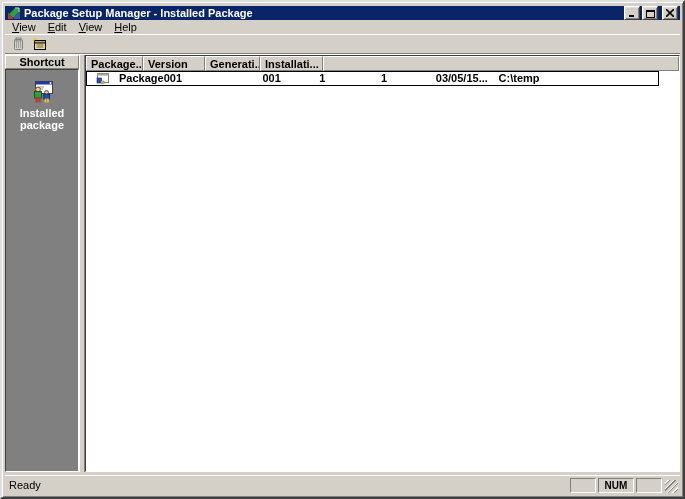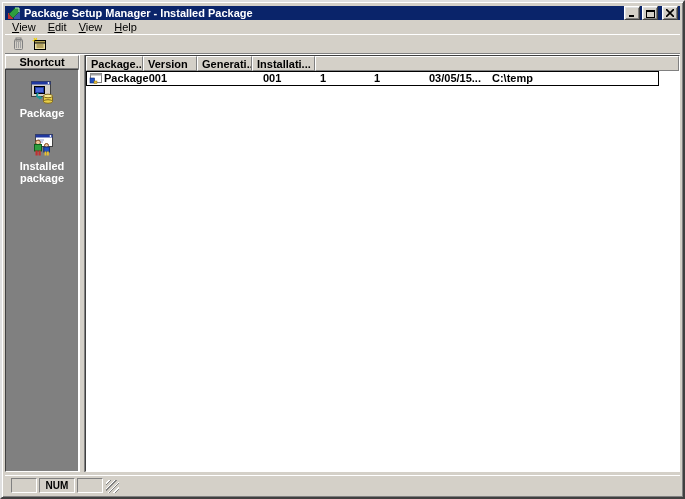--- a/index.html
+++ b/index.html
@@ -67,30 +67,30 @@
     flex:1 1 auto; background:#fff; overflow:hidden;
     border:1px solid; border-color:#404040 #fff #fff #404040;
     display:flex; flex-direction:column;
   }
   .lv-header { display:flex; flex:0 0 auto; height:15px; }
   .lv-h {
     background:#d4d0c8; font-weight:bold; height:15px;
     border:1px solid; border-color:#fff #808080 #808080 #fff;
     display:flex; align-items:center; padding:0 4px; white-space:nowrap; overflow:hidden;
   }
-  .c0{width:172px}.c1{width:57px}.c2{width:54px}.c3{width:55px}.c4{width:63px}.c5{width:164px}
+  .c0{width:172px}.c1{width:57px}.c2{width:62px}.c3{width:55px}.c4{width:63px}.c5{width:164px}
   .lv-h.filler { flex:1 1 auto; }
   .sort-arrow { width:9px; height:8px; margin-right:9px; flex:0 0 auto; }
 
   .lv-row {
     display:flex; height:15px; width:573px; background:#fff;
     border:1px solid #000; align-items:center; margin-top:0;
   }
   .lv-c { padding:0 4px; font-weight:bold; white-space:nowrap; overflow:hidden; height:13px; line-height:13px; }
-  .lv-c.first { display:flex; align-items:center; padding-left:2px; }
+  .lv-c.first { display:flex; align-items:center; padding-left:9px;gap:8px; }
   .row-icon { width:14px; height:12px; margin-right:1px; flex:0 0 auto; }
 
   
   .statusbar {
     height:19px; flex:0 0 auto; margin-top:3px;
     display:flex; align-items:center; padding:1px 2px 1px 4px;
     border-top:1px solid #fff;
   }
   .status-text { flex:1 1 auto; }
   .status-pane {
@@ -160,37 +160,20 @@
     </div>
   </div>
   <div class="toolbar-sep-line"></div>
 
   <div class="content">
 
     <div class="sidebar">
       <div class="sidebar-header">Shortcut</div>
       <div class="sidebar-panel">
 
-        <div class="shortcut-item">
-          <svg class="ico" viewBox="0 0 26 24">
-            <rect x="2.5" y="1.5" width="19" height="15" fill="#d4d0c8" stroke="#404040"></rect>
-            <rect x="2.5" y="1.5" width="19" height="3" fill="#2038a0"></rect>
-            <circle cx="19.5" cy="3" r="0.9" fill="#fff"></circle>
-            <rect x="5.5" y="6.5" width="10" height="7" fill="#2038a0" stroke="#000"></rect>
-            <rect x="7" y="8" width="7" height="4" fill="#4a68d8"></rect>
-            <path d="M9 13 q-3 4 3 5" fill="none" stroke="#1a9898" stroke-width="2"></path>
-            <path d="M10 19.5 L13.5 18 L10.5 15.5 Z" fill="#1a9898"></path>
-            <g>
-              <rect x="14.5" y="16" width="9" height="5.5" fill="#e8d048" stroke="#806820"></rect>
-              <ellipse cx="19" cy="16" rx="4.5" ry="1.8" fill="#f8ec90" stroke="#806820"></ellipse>
-              <ellipse cx="19" cy="21.5" rx="4.5" ry="1.8" fill="#e8d048" stroke="#806820"></ellipse>
-            </g>
-          </svg>
-          <span class="lbl">Package</span>
-        </div>
 
         <div class="shortcut-item">
           <svg class="ico" viewBox="0 0 26 24">
             <rect x="6.5" y="1.5" width="17" height="12" fill="#fff" stroke="#404040"></rect>
             <rect x="6.5" y="1.5" width="17" height="3" fill="#2038a0"></rect>
             <circle cx="21.5" cy="3" r="0.9" fill="#fff"></circle>
             <path d="M9 7 H15 M9 9 H14" stroke="#9098c8"></path>
             <g>
               <circle cx="9" cy="9.5" r="2.4" fill="#f0c8a0" stroke="#804820"></circle>
               <rect x="5.5" y="11.5" width="7" height="6.5" fill="#2e9e3e" stroke="#0c5c1c"></rect>
@@ -242,19 +225,20 @@
         <div class="lv-c c1">001</div>
         <div class="lv-c c2">1</div>
         <div class="lv-c c3">1</div>
         <div class="lv-c c4">03/05/15...</div>
         <div class="lv-c c5">C:\temp</div>
       </div>
     </div>
   </div>
 
   <div class="statusbar">
+    <span class="status-text">Ready</span>
     <div class="status-pane pane-a"></div>
     <div class="status-pane pane-num">NUM</div>
     <div class="status-pane pane-b"></div>
     <div class="grip"></div>
   </div>
 
 </div>
 
 </body></html>

